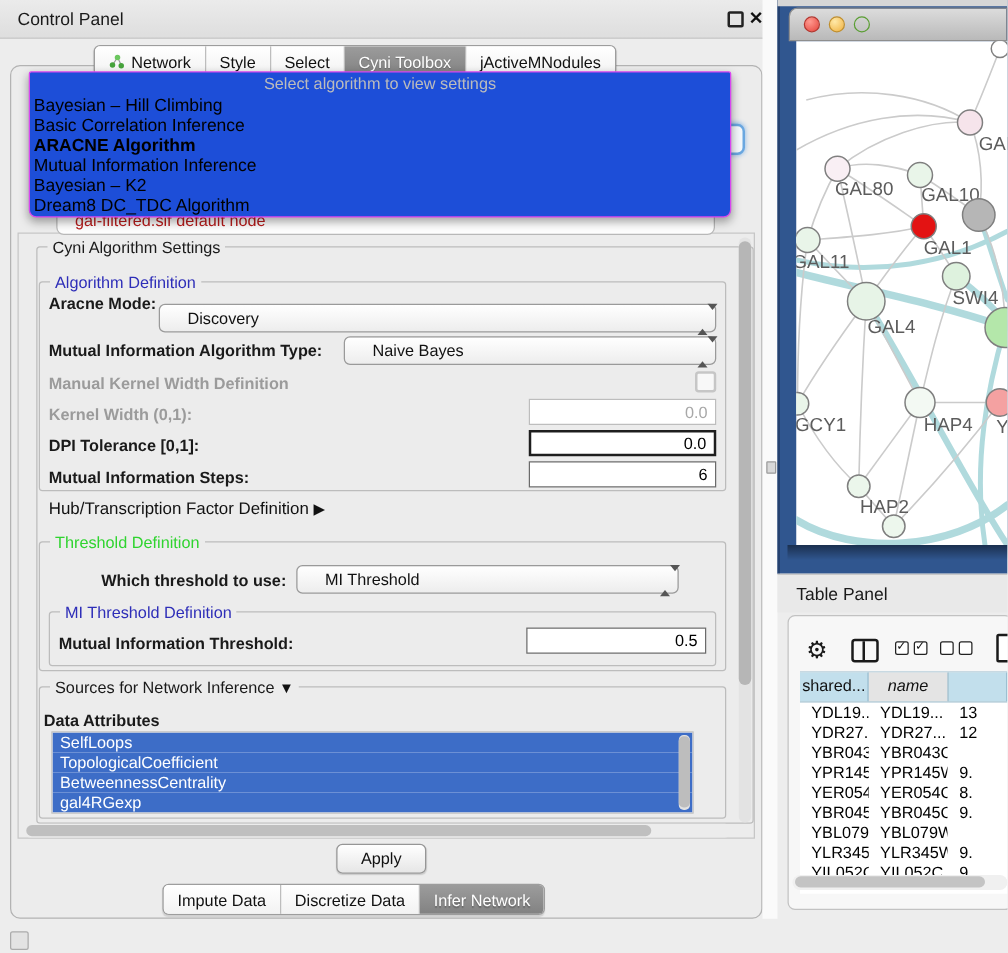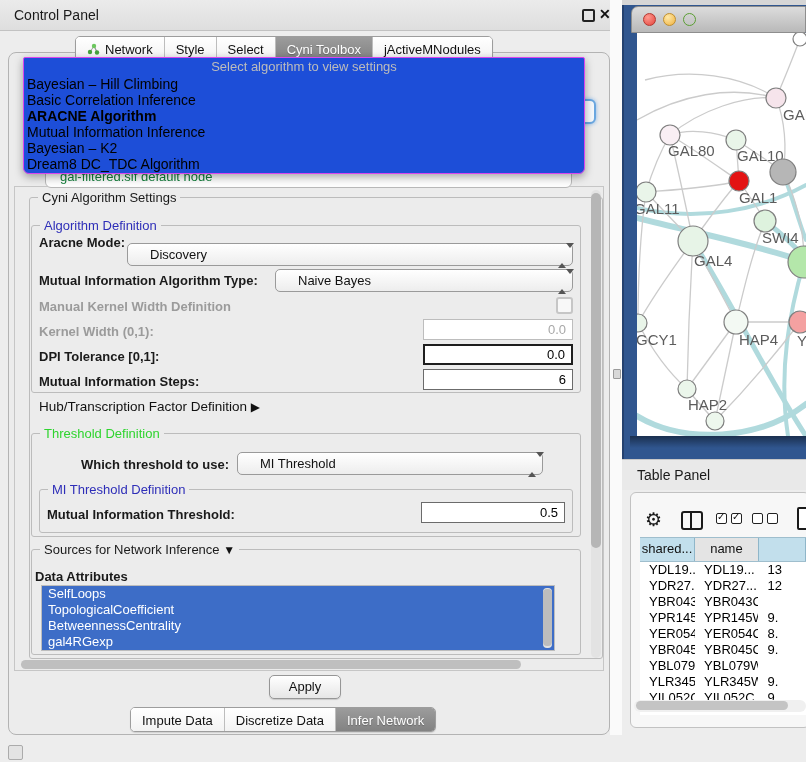--- a/index.html
+++ b/index.html
@@ -33,21 +33,21 @@
   
   .popup{left:23px;top:57px;width:560px;height:115px;background:#1d4ed8;
     border:1px solid #d946ef;border-radius:2px 2px 6px 6px;
     box-shadow:0 3px 8px rgba(0,0,0,.35);z-index:40;}
   .popup-placeholder{text-align:center;color:#bcbcbc;font-size:13px;height:18px;line-height:18px;}
   .popup-item{font-size:14px;height:16px;line-height:16px;padding-left:3px;color:#000;}
   .popup-item.bold{font-weight:bold;}
 
   
   .ghost-combo{left:45px;top:164px;width:527px;height:24px;border:1px solid #b8b8b8;
-    border-radius:6px;background:#fdfdfd;z-index:5;color:#15803d;font-size:13px;
+    border-radius:6px;background:#fdfdfd;z-index:5;color:#b91c1c;font-size:13px;
     line-height:24px;padding-left:14px;box-sizing:border-box;}
   .focus-combo-frag{left:556px;top:99px;width:40px;height:25px;border:2px solid #6aa7e0;
     border-radius:6px;background:#f4f8fc;box-shadow:0 0 4px #84b5e8;z-index:4;box-sizing:border-box;}
 
   
   .settings-outer{left:14px;top:186px;width:590px;height:485px;border:1px solid #c6c6c6;
     background:#ececec;box-sizing:border-box;}
   .group{position:absolute;border:1px solid #bcbcbc;border-radius:3px;}
   .group-title{position:absolute;top:-8px;left:8px;background:#ececec;padding:0 4px;
     font-size:13px;white-space:nowrap;}
@@ -374,21 +374,21 @@
 </span>
 <span class="abs cbpair" style="left:752px;top:513px;">
   <span class="cb"></span>
   <span class="cb"></span>
 </span>
 <span class="abs doc-icon"></span>
 
 <div class="abs tbl">
   <div class="tbl-head" id="tbl-head">
       <div class="th" style="width: 70px; background: rgb(194, 223, 236);">shared...</div>
-      <div class="th" style="width: 81px; background: rgb(228, 228, 228);">name</div>
+      <div class="th" style="width: 81px; background: rgb(228, 228, 228); font-style: italic;">name</div>
       <div class="th" style="width: 60px; background: rgb(194, 223, 236);"></div>
     </div>
   <div id="tbl-rows">
       <div class="tr">
         <div class="td" style="width: 70px;">YDL19...</div>
         <div class="td" style="width: 81px;">YDL19...</div>
         <div class="td" style="width: 60px;">13</div>
       </div>
       <div class="tr">
         <div class="td" style="width: 70px;">YDR27...</div>

